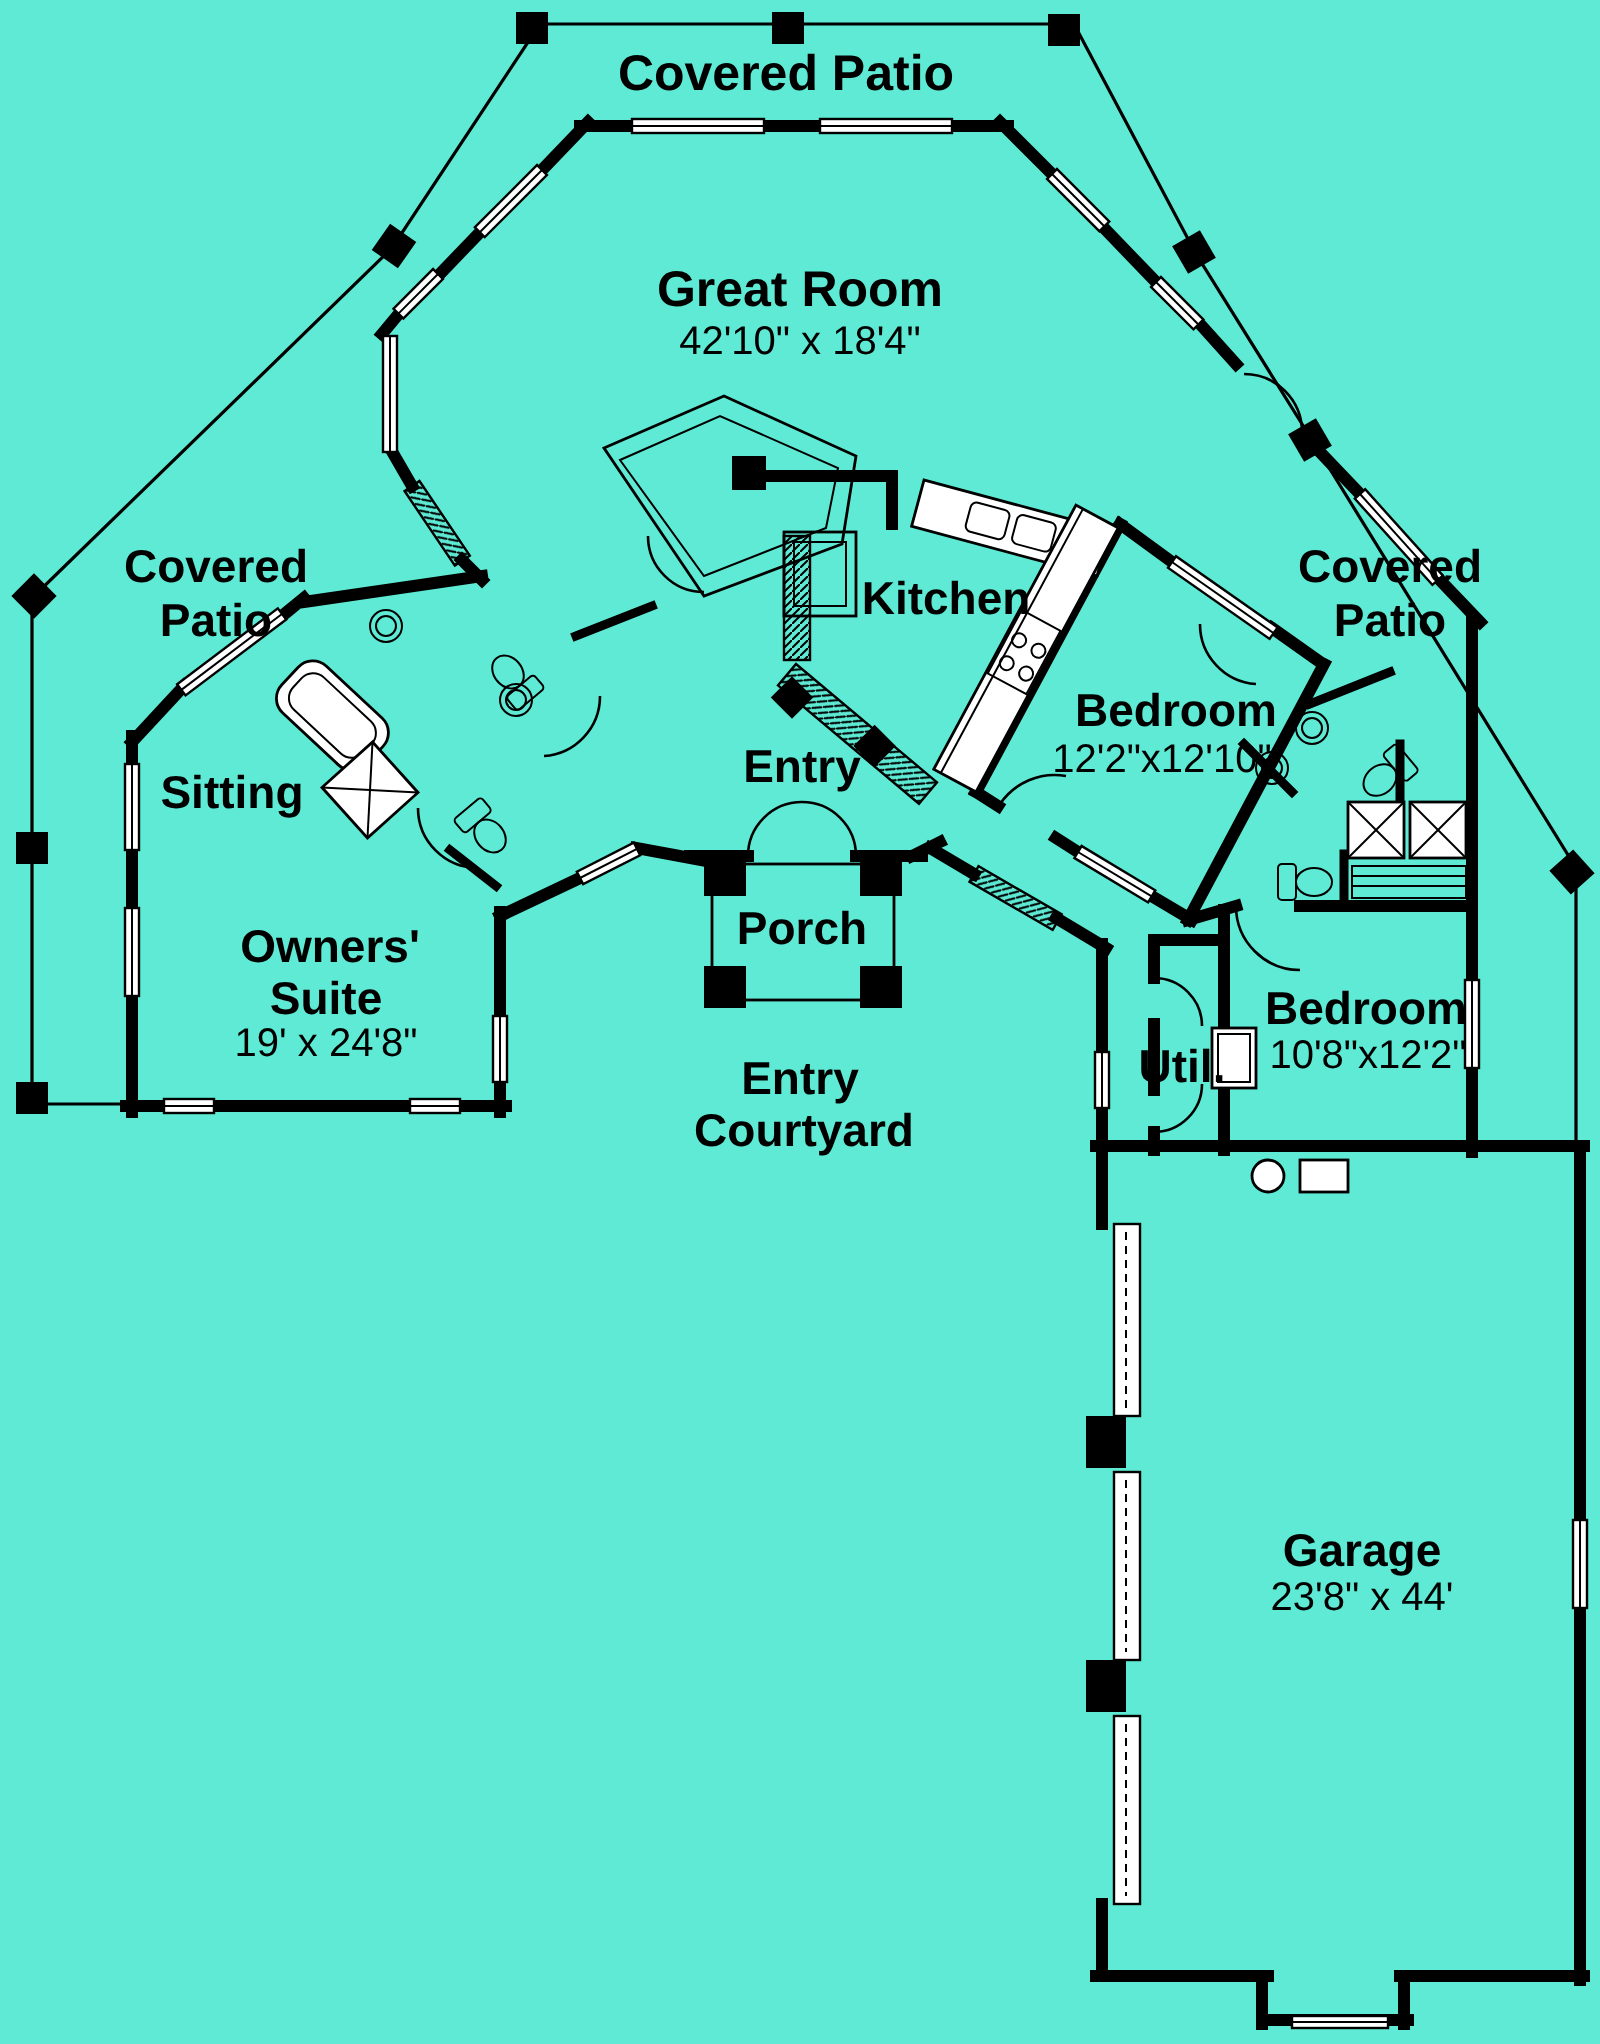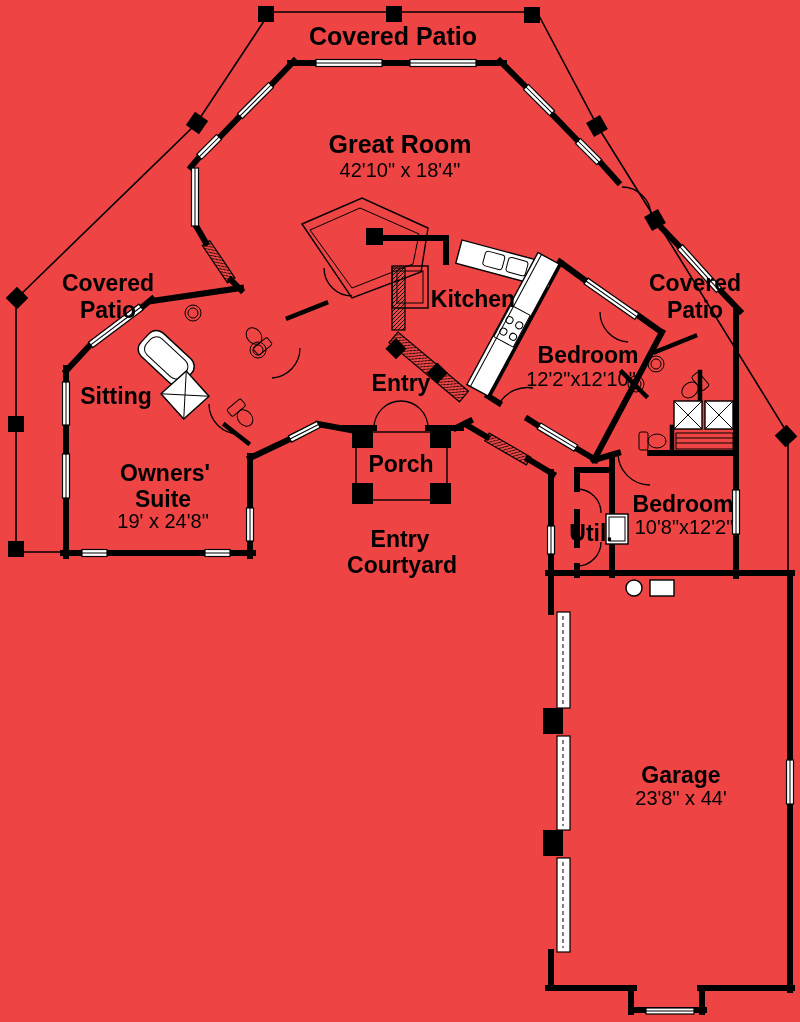--- a/index.html
+++ b/index.html
@@ -1,16 +1,16 @@
 <!DOCTYPE html>
 <html><head>
 <meta charset="utf-8">
 <style>
   html,body{margin:0;padding:0;background:#ffffff;}
-  .plan-wrap{position:relative;width:800px;height:1022px;background:#ef4444;overflow:hidden;
+  .plan-wrap{position:relative;width:800px;height:1022px;background:#5eead4;overflow:hidden;
              font-family:"Liberation Sans",sans-serif;}
   svg{position:absolute;left:0;top:0;}
   .patio{stroke:#000;stroke-width:1.6;fill:none;}
   .wall{stroke:#000;stroke-width:6;fill:none;stroke-linecap:square;}
   .wallmid{stroke:#000;stroke-width:4.5;fill:none;stroke-linecap:square;}
   .thin{stroke:#000;stroke-width:1.4;fill:none;}
   .thin2{stroke:#000;stroke-width:1;fill:none;}
   .post{fill:#000;stroke:none;}
   .winbox{fill:#fff;stroke:#000;stroke-width:1.2;}
   .winline{stroke:#000;stroke-width:1;}

